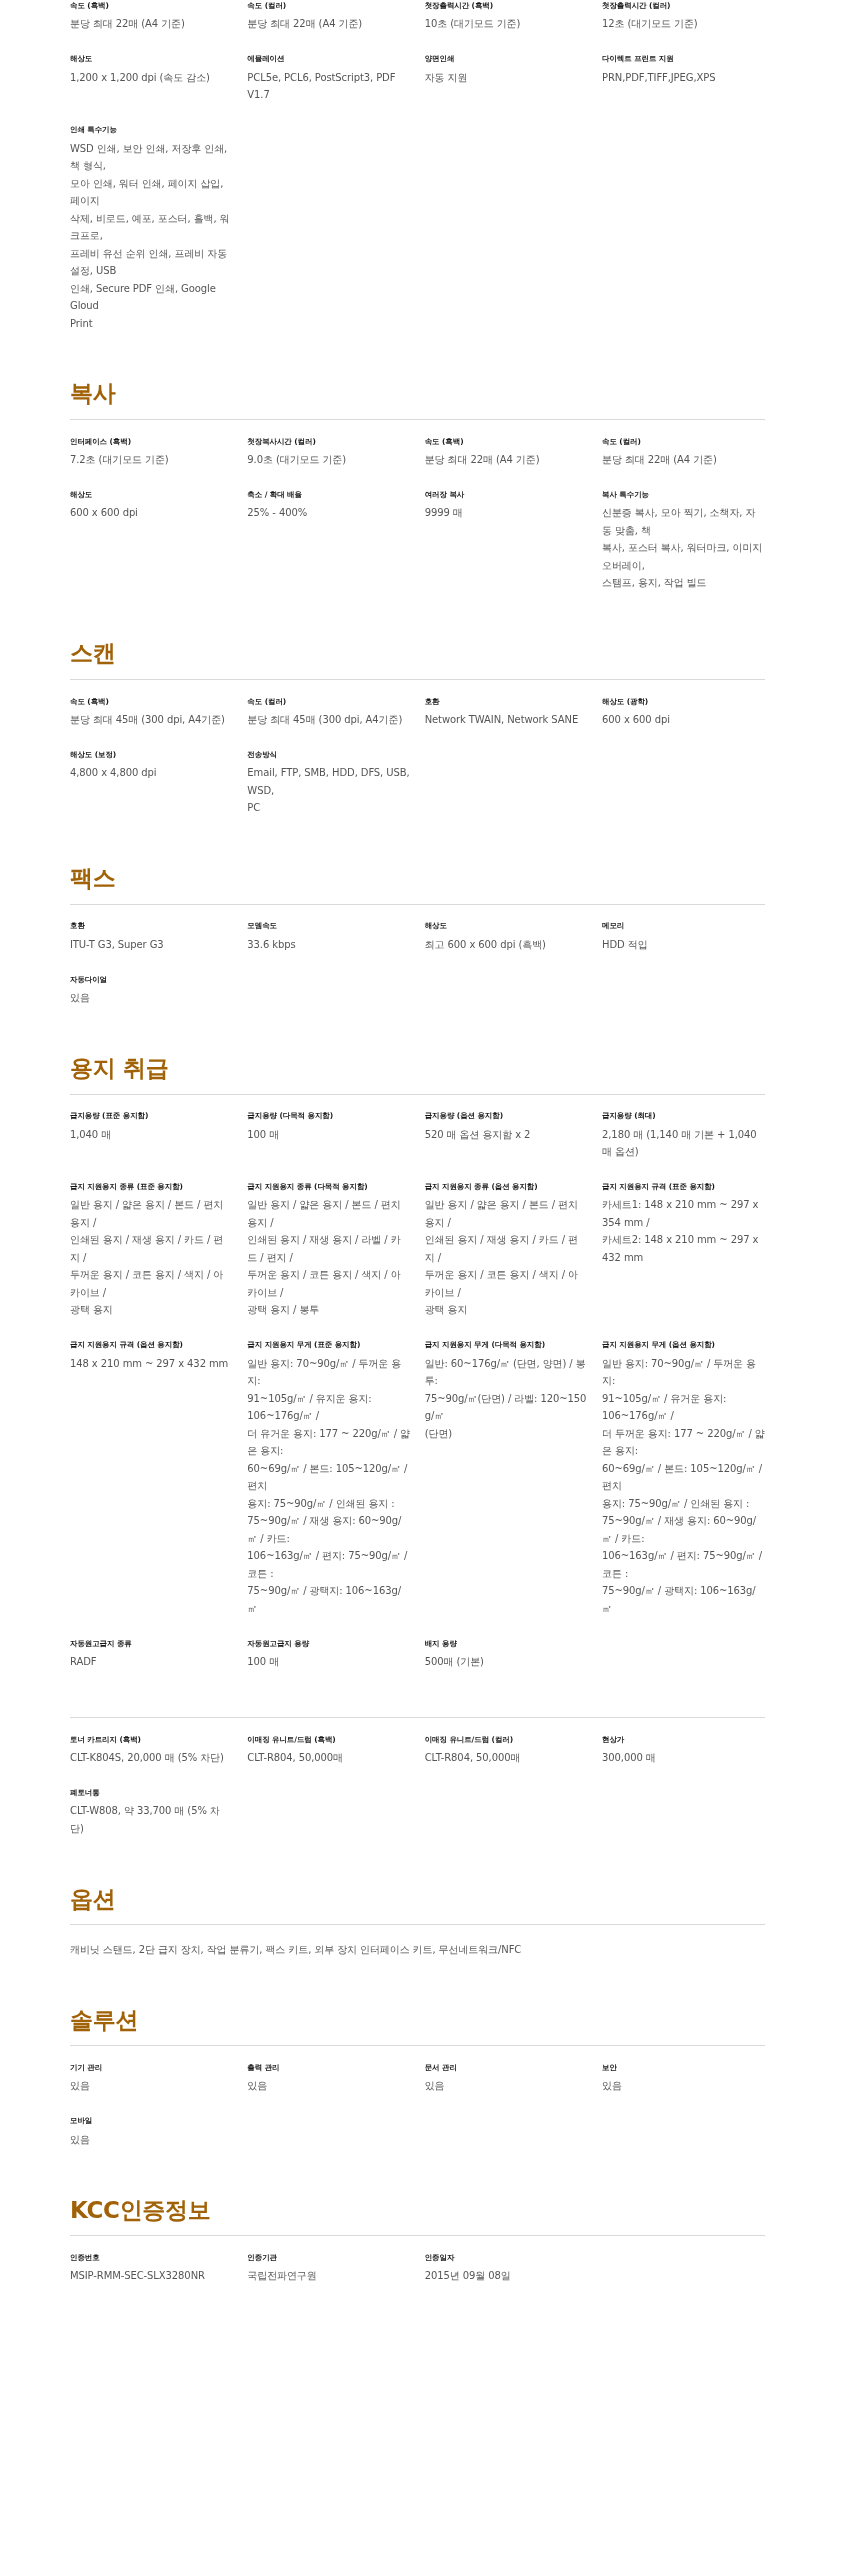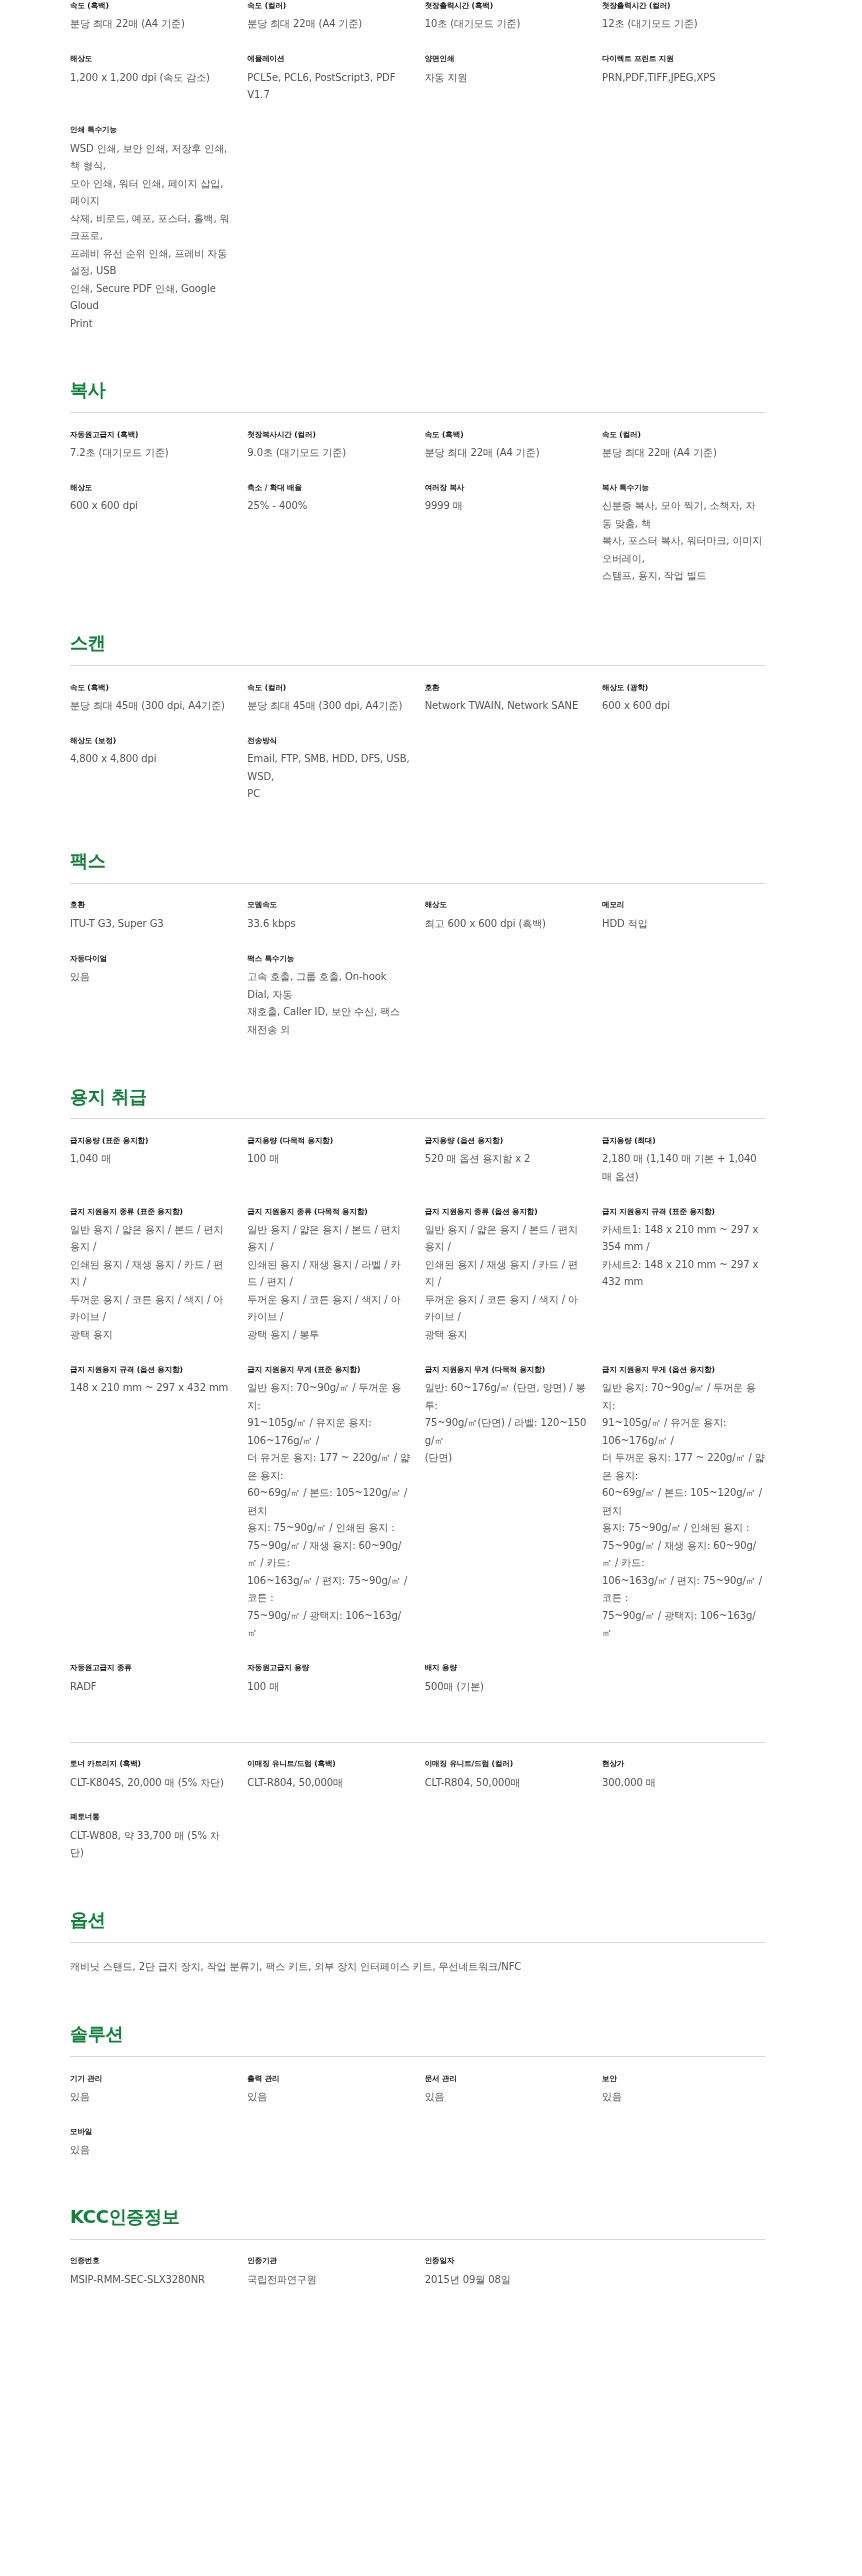--- a/index.html
+++ b/index.html
@@ -23,23 +23,23 @@
   .wrap {
     width: 695px;
     margin: 0 auto;
   }
 
   
   .section {
     padding-top: 26px;
   }
   .section-title {
-    font-size: 18px;
+    font-size: 23px;
     font-weight: 700;
-    color: #15803d;
+    color: #a16207;
     letter-spacing: -0.3px;
     padding-bottom: 9.6px;
     margin: 0;
   }
   .rule {
     border-top: 0.6px solid #d9d9d9;
     width: 100%;
     height: 0;
     margin: 0 0 15.6px 0;
   }
@@ -136,21 +136,21 @@
 Print</div>
         </div>
       </div>
     </div>
 
     <div class="section">
       <h2 class="section-title">복사</h2>
       <div class="rule"></div>
       <div class="spec-grid">
         <div class="spec-cell">
-          <div class="spec-label">자동원고급지 (흑백)</div>
+          <div class="spec-label">인터페이스 (흑백)</div>
           <div class="spec-value">7.2초 (대기모드 기준)</div>
         </div>
         <div class="spec-cell">
           <div class="spec-label">첫장복사시간 (컬러)</div>
           <div class="spec-value">9.0초 (대기모드 기준)</div>
         </div>
         <div class="spec-cell">
           <div class="spec-label">속도 (흑백)</div>
           <div class="spec-value">분당 최대 22매 (A4 기준)</div>
         </div>
@@ -227,25 +227,20 @@
           <div class="spec-label">해상도</div>
           <div class="spec-value">최고 600 x 600 dpi (흑백)</div>
         </div>
         <div class="spec-cell">
           <div class="spec-label">메모리</div>
           <div class="spec-value">HDD 적입</div>
         </div>
         <div class="spec-cell">
           <div class="spec-label">자동다이얼</div>
           <div class="spec-value">있음</div>
-        </div>
-        <div class="spec-cell">
-          <div class="spec-label">팩스 특수기능</div>
-          <div class="spec-value">고속 호출, 그룹 호출, On-hook Dial, 자동
-재호출, Caller ID, 보안 수신, 팩스 재전송 외</div>
         </div>
       </div>
     </div>
 
     <div class="section">
       <h2 class="section-title">용지 취급</h2>
       <div class="rule"></div>
       <div class="spec-grid">
         <div class="spec-cell">
           <div class="spec-label">급지용량 (표준 용지함)</div>

